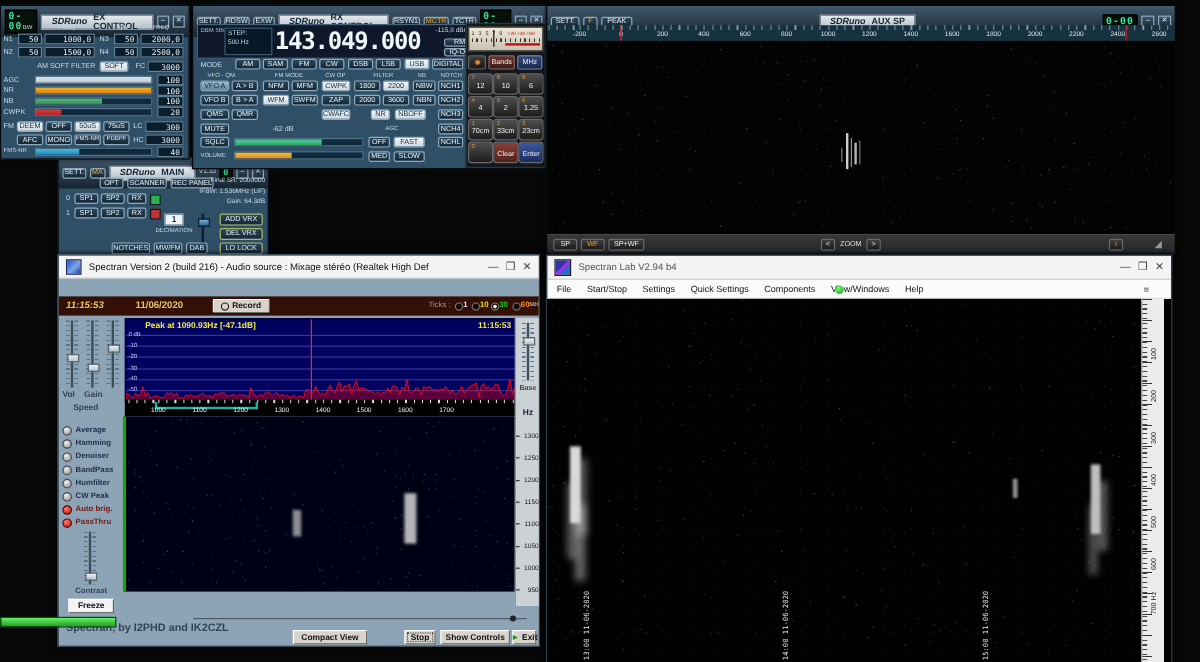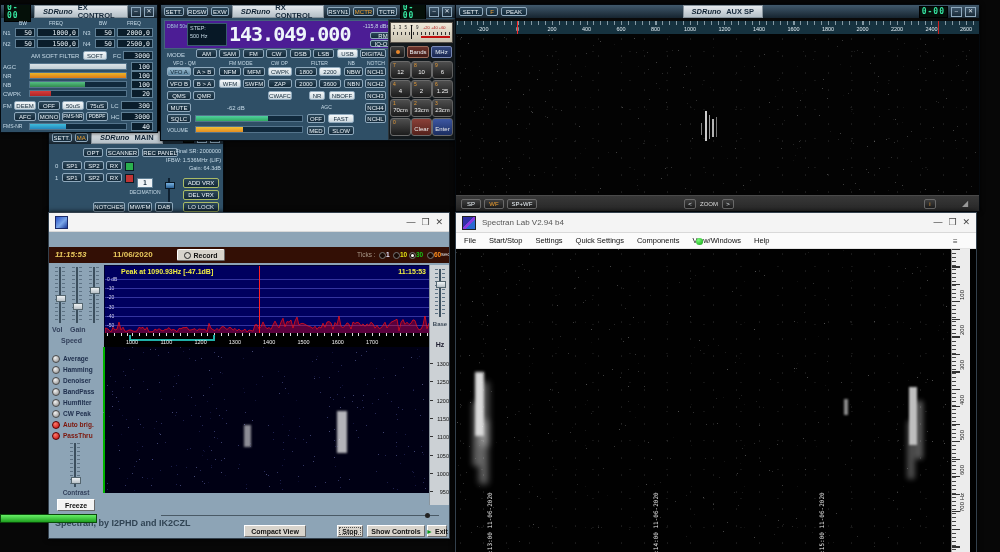--- a/index.html
+++ b/index.html
@@ -2,21 +2,21 @@
 <html><head>
 <meta charset="utf-8">
 <style>
   html,body{margin:0;padding:0;background:#000;}
   #stage{position:relative;width:1000px;height:552px;background:#070707;overflow:hidden;
          font-family:"Liberation Sans",sans-serif;cursor:default;}
   .abs{position:absolute;}
   
   .sdrwin{position:absolute;background:#2f4f66;border:1px solid #04090e;box-shadow:0 0 4px rgba(0,0,0,.8);overflow:hidden;}
   .sdrbar{position:absolute;left:0;top:0;right:0;height:13px;background:linear-gradient(#41596c,#16242f);
-          display:flex;align-items:center;gap:3px;padding:0 3px;box-sizing:border-box;}
+          display:flex;align-items:center;gap:3px;padding:13px 3px;box-sizing:border-box;}
   .sbtn{background:linear-gradient(#2c4759,#132838);border:1px solid #8fa9bd;border-radius:2px;color:#e9f0f5;
         font-size:6px;line-height:1;padding:0;display:flex;align-items:center;justify-content:center;box-sizing:border-box;}
   .sbtn.on{background:linear-gradient(#f4f8fa,#ccd8df);color:#13293a;}
   .sbtn.orangetxt{color:#f0a030;}
   .lcd{background:#051009;color:#36e5a1;font-family:"DejaVu Sans Mono",monospace;font-weight:bold;
        font-size:8px;padding:1px 2px;border:1px solid #000;letter-spacing:1px;line-height:1;}
   .tplate{background:linear-gradient(#e4e9ed,#b4bfc7);border:1px solid #87939c;color:#15283a;
           font-size:7.5px;font-weight:bold;padding:1px 8px;display:flex;gap:5px;align-items:center;line-height:1;}
   .brand{font-style:italic;font-weight:bold;color:#0e2030;}
   .winctl{width:9px;height:8px;background:linear-gradient(#3c5468,#1a2b38);border:1px solid #8fa9bd;color:#dfe9f0;
@@ -126,21 +126,21 @@
         <span>RX CONTROL</span>
       </div>
       <div class="sbtn" style="width:26px;height:9px;">RSYN1</div>
       <div class="sbtn orangetxt" style="width:24px;height:9px;">MCTR</div>
       <div class="sbtn" style="width:22px;height:9px;">TCTR</div>
       <span class="lcd">0-00</span>
       <div class="winctl">–</div>
       <div class="winctl">✕</div>
     </div>
 
-    <div class="abs" style="left:3px;top:15px;width:240px;height:27px;background:#4c1d95;border:1px solid #44637b;">
+    <div class="abs" style="left:3px;top:15px;width:240px;height:27px;background:#0f172a;border:1px solid #44637b;">
       <span class="flab abs" style="left:2px;top:3px;font-size:5px;color:#9fc3d8;">DBM 50s</span>
       <div class="abs" style="left:22px;top:2px;width:38px;height:21px;background:#071826;border:1px solid #3a5a70;">
         <div class="flab" style="font-size:5.5px;margin:2px 0 0 2px;">STEP:</div>
         <div class="flab" style="font-size:5.5px;margin:2px 0 0 2px;">500 Hz</div>
       </div>
       <div class="abs" style="left:64px;top:1px;width:132px;font-family:'DejaVu Sans Mono',monospace;font-weight:bold;font-size:20px;color:#eef6fb;letter-spacing:-1px;">143.049.000</div>
       <span class="flab abs" style="left:198px;top:3px;font-size:5.5px;white-space:nowrap;">-115,8 dBm</span>
       <div class="sbtn abs" style="left:205px;top:11px;width:30px;height:7px;">RMS</div>
       <div class="sbtn abs" style="left:205px;top:19px;width:30px;height:7px;">IQ-OUT</div>
     </div>
@@ -396,20 +396,21 @@
       <span class="abs" style="left:244px;top:5px;font-size:6px;color:#ddd;">ZOOM</span>
       <div class="sbtn abs" style="left:266px;top:3px;width:12px;height:10px;background:linear-gradient(#3e3e3e,#1d1d1d);border-color:#6a6a6a;">&gt;</div>
       <div class="sbtn abs orangetxt" style="left:468px;top:3px;width:12px;height:10px;background:linear-gradient(#3e3e3e,#1d1d1d);border-color:#6a6a6a;">i</div>
       <span class="abs" style="left:506px;top:3px;font-size:8px;color:#999;">◢</span>
     </div>
   </div>
 
   <div class="wwin" style="left:48px;top:212px;width:400px;height:325px;">
     <div class="wtitle">
       <span style="width:11px;height:11px;background:linear-gradient(135deg,#2a52c8,#7aa6e8 55%,#1a3a9a);border:1px solid #1a2a6a;display:inline-block;"></span>
+      <span class="t">Spectran Version 2 (build 216) - Audio source :  Mixage stéréo (Realtek High Def</span>
       <span style="margin-left:auto;" class="wctl">—</span>
       <span class="wctl">❒</span>
       <span class="wctl">✕</span>
     </div>
     <div class="abs" style="left:0;top:34px;width:400px;height:16px;background:#330f05;overflow:hidden;">
       <span class="abs" style="left:6px;top:3px;font-size:8px;font-weight:bold;font-style:italic;color:#e9c95e;">11:15:53</span>
       <span class="abs" style="left:64px;top:3px;font-size:8px;font-weight:bold;color:#e9c95e;">11/06/2020</span>
       <div class="gbtn abs" style="left:128px;top:2px;width:48px;height:12px;border-radius:2px;gap:2px;">
         <span style="width:5px;height:5px;border:1px solid #222;border-radius:50%;display:inline-block;"></span>
         <span>Record</span>

